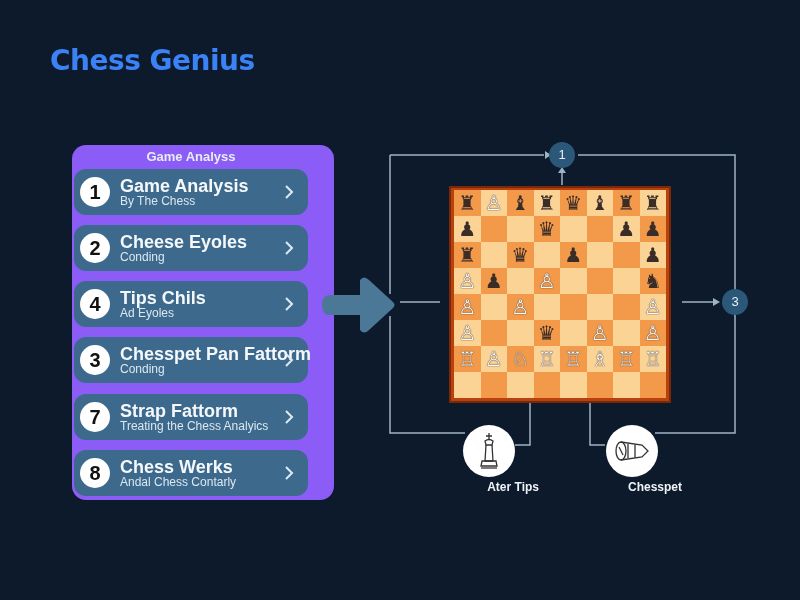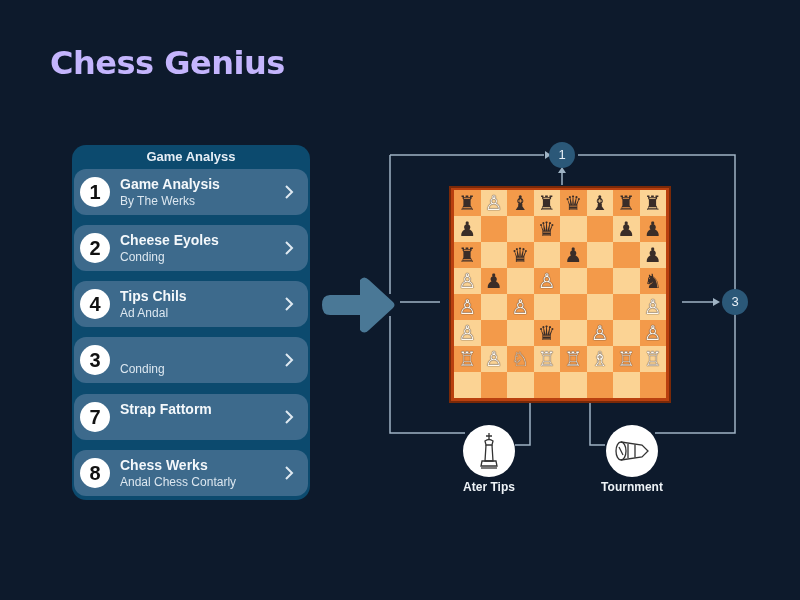--- a/index.html
+++ b/index.html
@@ -4,45 +4,45 @@
 <style>
   html, body { margin: 0; padding: 0; }
   body {
     width: 800px; height: 600px; overflow: hidden; position: relative;
     background: #0d1a2c;
     font-family: "Liberation Sans", "DejaVu Sans", sans-serif;
     color: #fff;
   }
   .title {
     position: absolute; left: 50px; top: 44px;
-    font-size: 32px; font-weight: bold; letter-spacing: -0.5px;
-    color: #c4b5fd;
+    font-size: 28px; font-weight: bold; letter-spacing: -0.5px;
+    color: #3b82f6;
     font-family: "DejaVu Sans", sans-serif;
   }
   .panel {
-    position: absolute; left: 72px; top: 145px; width: 238px; height: 355px;
-    background: #0c4a6e; border-radius: 14px;
+    position: absolute; left: 72px; top: 145px; width: 262px; height: 355px;
+    background: #8b5cf6; border-radius: 14px;
   }
   .panel-header {
     position: absolute; left: 0; top: 0; width: 238px; height: 24px;
     text-align: center; line-height: 24px;
     font-size: 13px; font-weight: bold; color: #e6eef5;
   }
   .item {
     position: absolute; left: 2px; width: 234px; height: 46px;
     background: #3d6a8c; border-radius: 12px; cursor: pointer;
   }
   .num {
     position: absolute; left: 6px; top: 8px; width: 30px; height: 30px;
     border-radius: 50%; background: #ffffff; color: #111;
     font-size: 20px; font-weight: bold; text-align: center; line-height: 30px;
   }
   .item-title {
     position: absolute; left: 46px; top: 7px;
-    font-size: 14px; font-weight: bold; color: #f4f8fb; white-space: nowrap;
+    font-size: 18px; font-weight: bold; color: #f4f8fb; white-space: nowrap;
   }
   .item-sub {
     position: absolute; left: 46px; top: 25px;
     font-size: 12px; color: #dce7f0; white-space: nowrap;
   }
   .chev {
     position: absolute; right: 12px; top: 13px; width: 14px; height: 20px;
   }
   svg.lines { position: absolute; left: 0; top: 0; }
   .board-frame {
@@ -62,69 +62,71 @@
     position: absolute; width: 26px; height: 26px; border-radius: 50%;
     background: #2b5878; color: #e8f0f7; font-size: 13px;
     text-align: center; line-height: 26px;
   }
   .badge {
     position: absolute; width: 52px; height: 52px; border-radius: 50%;
     background: #ffffff; display: flex; align-items: center; justify-content: center;
   }
   .badge-label {
     position: absolute; font-size: 12px; font-weight: bold; color: #eef3f7;
-    text-align: center; width: 100px;
+    text-align: right; width: 100px;
   }
 </style>
 </head>
 <body>
 
 <div class="title">Chess Genius</div>
 
 <div class="panel">
   <div class="panel-header">Game Analyss</div>
 
   <div class="item" style="top:24px">
     <div class="num">1</div>
     <div class="item-title">Game Analysis</div>
-    <div class="item-sub">By The Werks</div>
+    <div class="item-sub">By The Chess</div>
     <svg class="chev" viewBox="0 0 14 20">
         <path d="M4 4 L10 10 L4 16" stroke="#dfe9f1" stroke-width="2" fill="none"></path>
       </svg>
   </div>
 
   <div class="item" style="top:80px">
     <div class="num">2</div>
     <div class="item-title">Cheese Eyoles</div>
     <div class="item-sub">Conding</div>
     <svg class="chev" viewBox="0 0 14 20">
         <path d="M4 4 L10 10 L4 16" stroke="#dfe9f1" stroke-width="2" fill="none"></path>
       </svg>
   </div>
 
   <div class="item" style="top:136px">
     <div class="num">4</div>
     <div class="item-title">Tips Chils</div>
-    <div class="item-sub">Ad Andal</div>
+    <div class="item-sub">Ad Eyoles</div>
     <svg class="chev" viewBox="0 0 14 20">
         <path d="M4 4 L10 10 L4 16" stroke="#dfe9f1" stroke-width="2" fill="none"></path>
       </svg>
   </div>
 
   <div class="item" style="top:192px">
     <div class="num">3</div>
+    <div class="item-title">Chesspet Pan Fattorm</div>
     <div class="item-sub">Conding</div>
     <svg class="chev" viewBox="0 0 14 20">
         <path d="M4 4 L10 10 L4 16" stroke="#dfe9f1" stroke-width="2" fill="none"></path>
       </svg>
   </div>
 
   <div class="item" style="top:249px">
     <div class="num">7</div>
     <div class="item-title">Strap Fattorm</div>
+    <div class="item-sub">Treating the Chess Analyics</div>
     <svg class="chev" viewBox="0 0 14 20">
         <path d="M4 4 L10 10 L4 16" stroke="#dfe9f1" stroke-width="2" fill="none"></path>
       </svg>
   </div>
 
   <div class="item" style="top:305px">
     <div class="num">8</div>
     <div class="item-title">Chess Werks</div>
     <div class="item-sub">Andal Chess Contarly</div>
     <svg class="chev" viewBox="0 0 14 20">
@@ -317,13 +319,13 @@
 <div class="badge" style="left:606px; top:425px;">
   <svg width="40" height="30" viewBox="0 0 40 30">
     <g stroke="#333" stroke-width="1.3" fill="none">
       <ellipse cx="9" cy="15" rx="5" ry="9"></ellipse>
       <path d="M9 6 L30 9 L36 15 L30 21 L9 24"></path>
       <path d="M16 8 L16 22 M23 8.5 L23 21.5"></path>
       <path d="M7 11 L11 19"></path>
     </g>
   </svg>
 </div>
-<div class="badge-label" style="left:582px; top:480px;">Tournment</div>
+<div class="badge-label" style="left:582px; top:480px;">Chesspet</div>
 
 </body></html>

